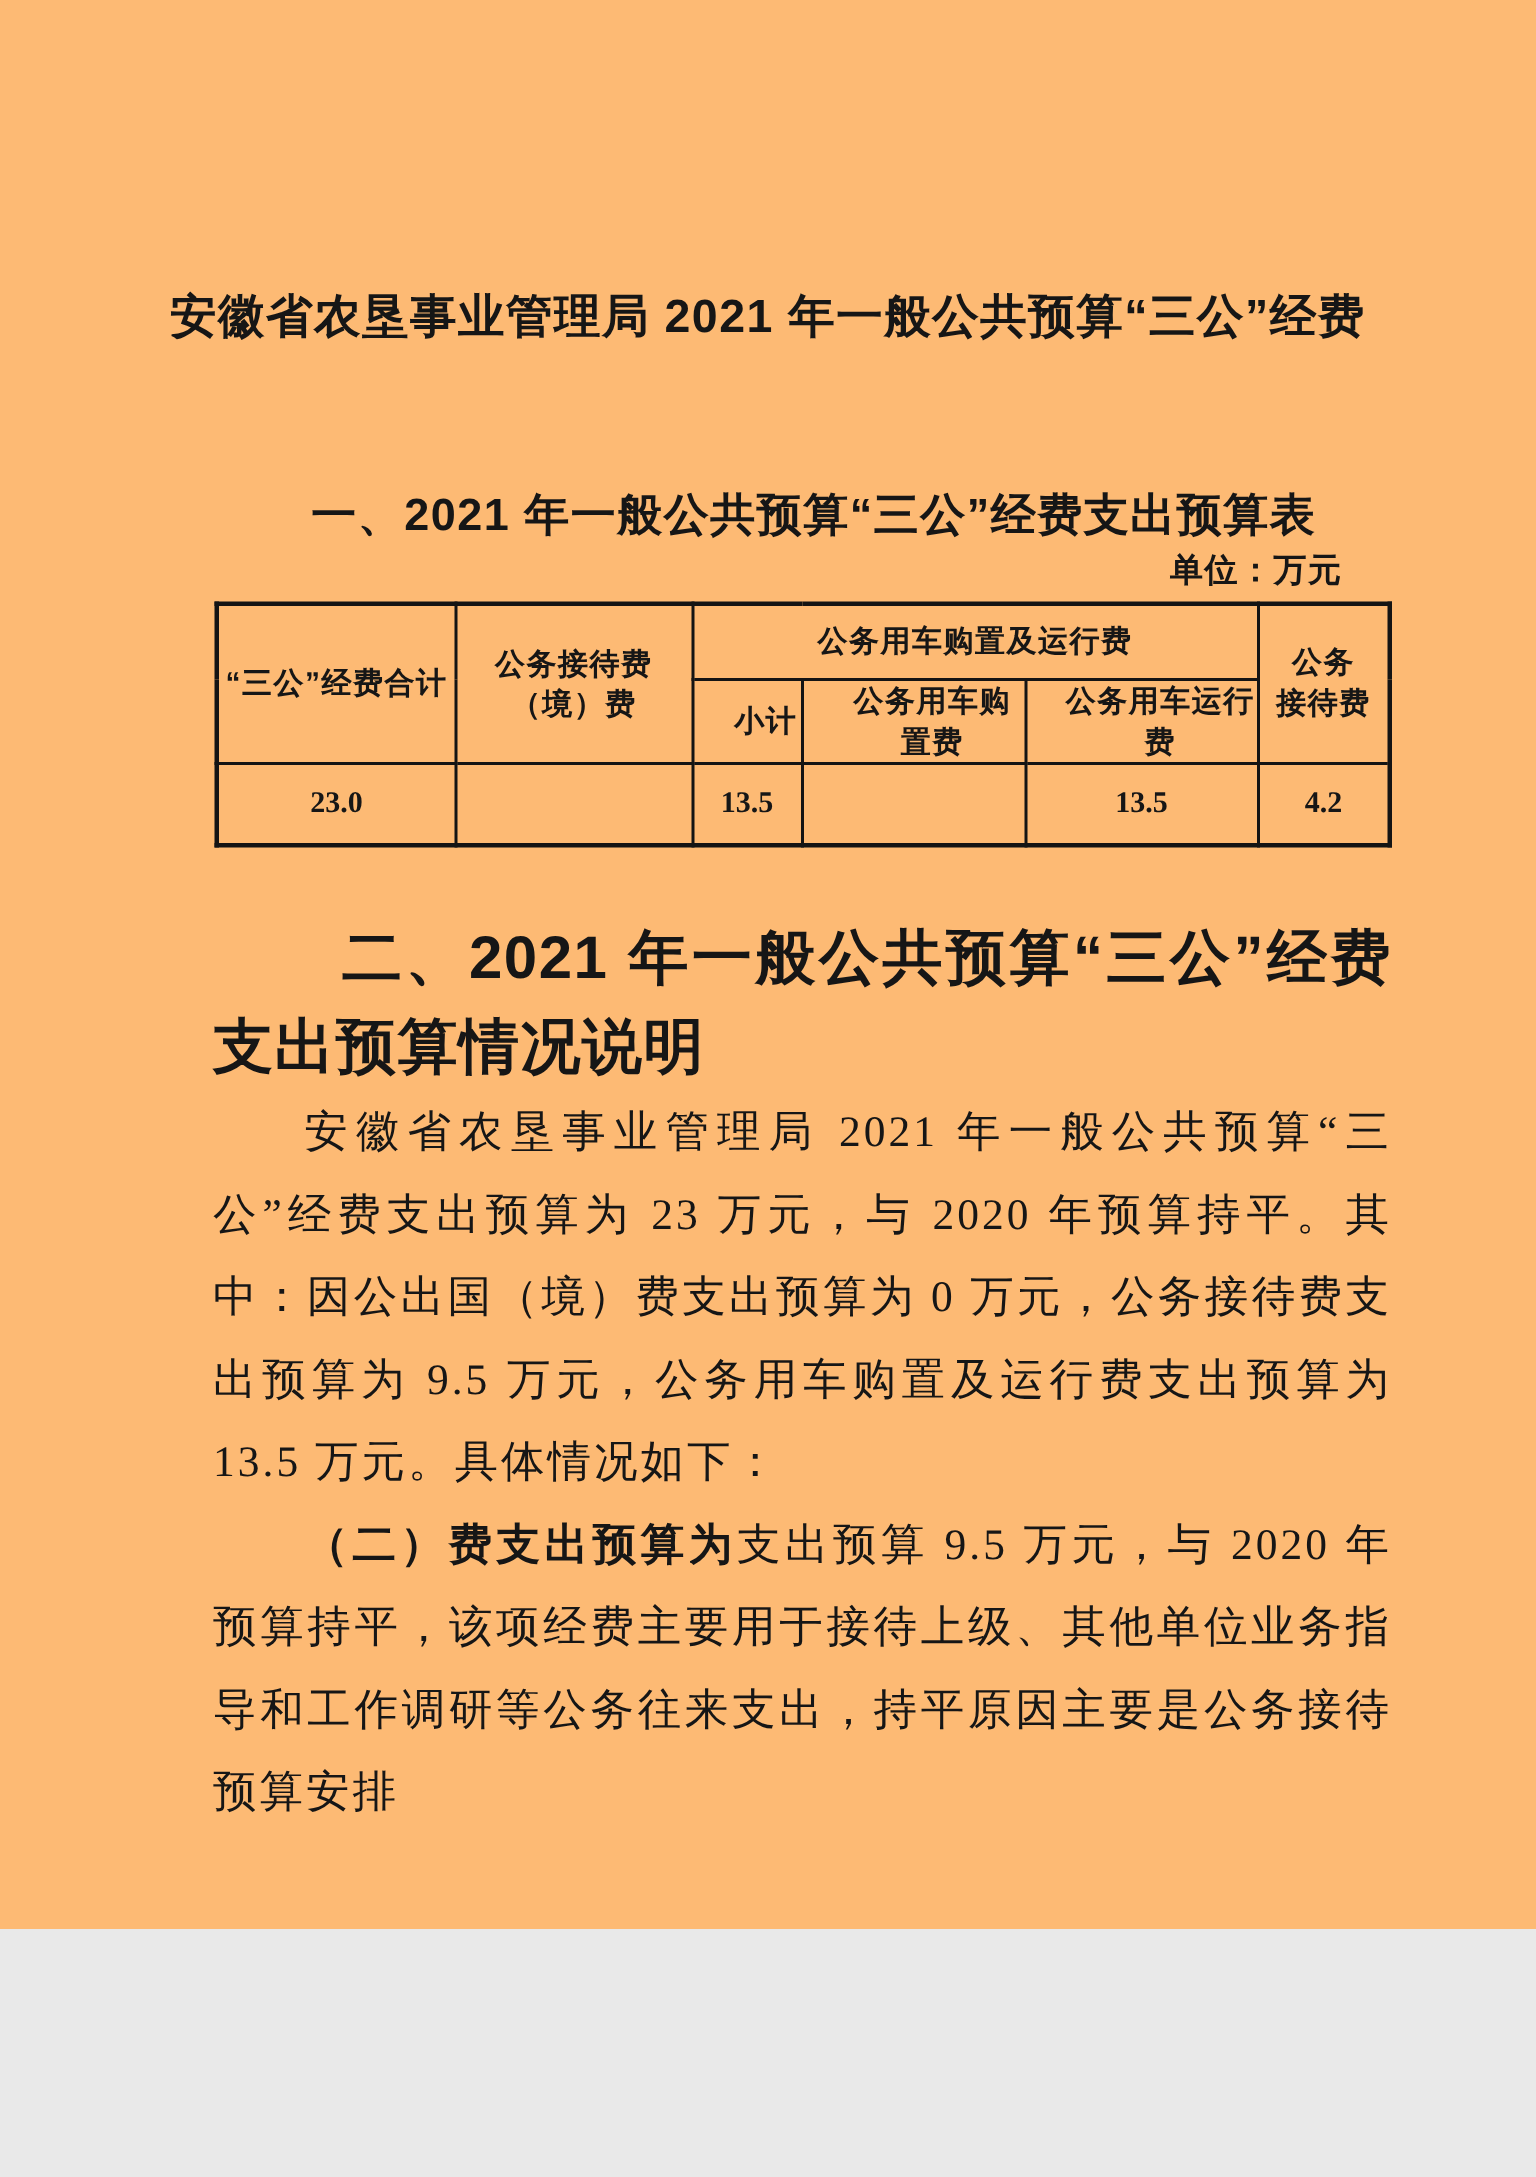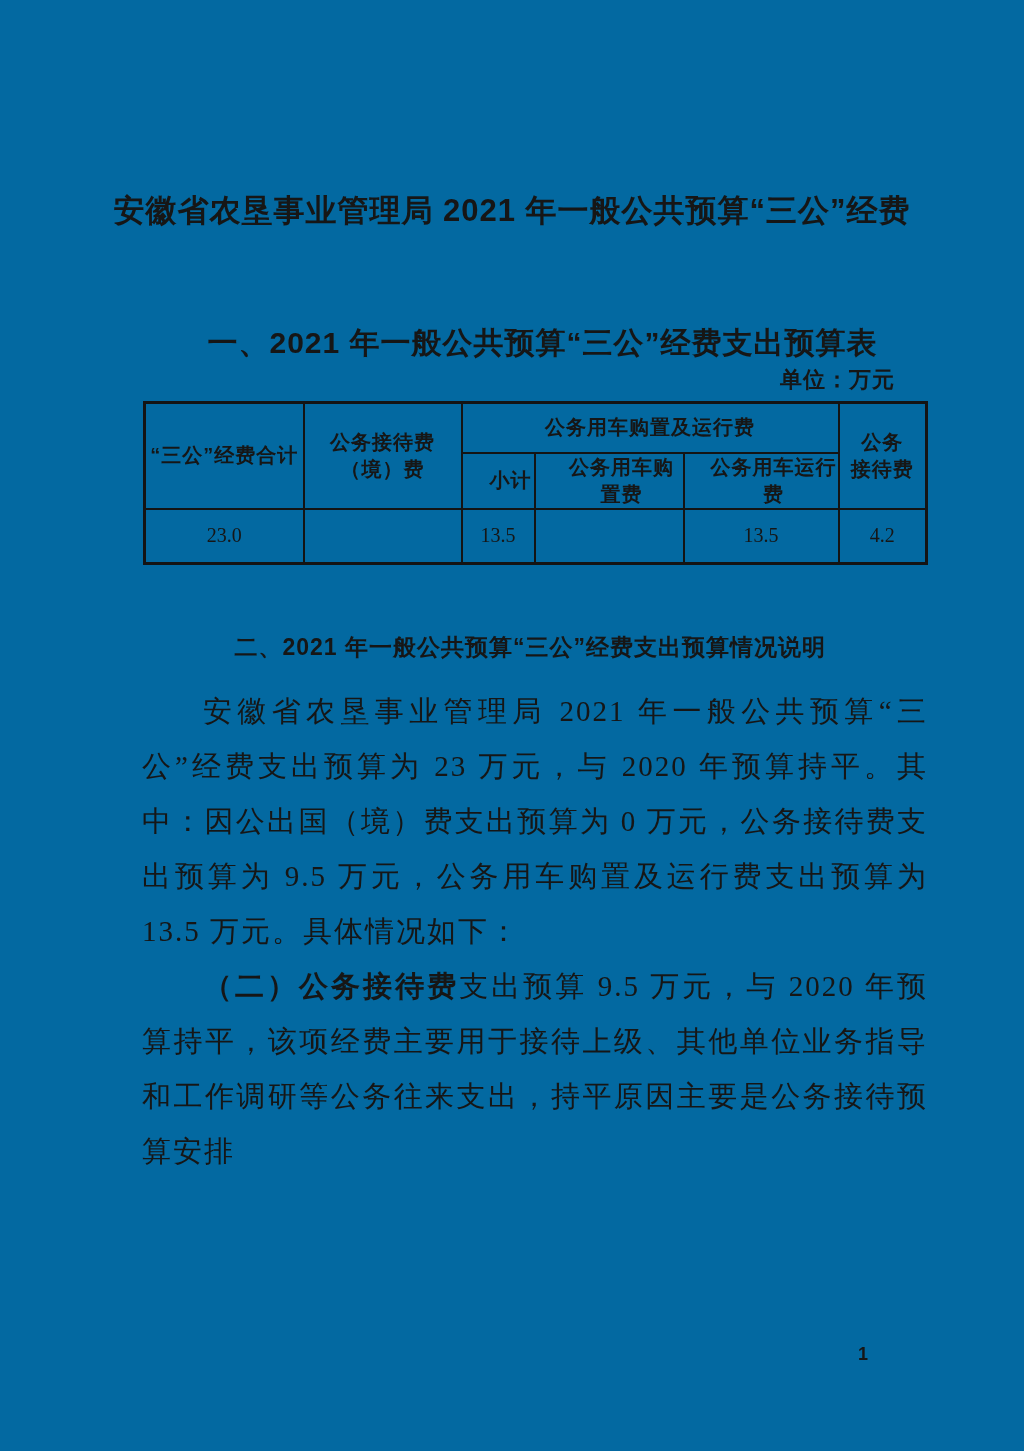--- a/index.html
+++ b/index.html
@@ -1,22 +1,22 @@
 <!DOCTYPE html>
 <html><head>
 <meta charset="utf-8">
 <style>
   * { margin: 0; padding: 0; box-sizing: border-box; }
   html, body { background: #e9e9e9; }
   .page {
     position: relative;
     width: 1024px;
-    height: 1451px;
+    height: 1286px;
     margin: 0 auto;
-    background: #0369a1;
+    background: #fdba74;
     color: #161616;
     overflow: hidden;
     font-family: "Liberation Serif", "DejaVu Serif", serif;
   }
   .doc-title {
     position: absolute;
     top: 181px;
     left: 0;
     width: 100%;
     text-align: center;
@@ -66,43 +66,42 @@
     overflow: hidden;
   }
   .budget th {
     font-family: "Liberation Sans", "DejaVu Sans", sans-serif;
     font-weight: bold;
     font-size: 20px;
     letter-spacing: 1px;
   }
   .budget td {
     font-family: "Liberation Serif", "DejaVu Serif", serif;
-    font-weight: normal;
+    font-weight: bold;
     font-size: 20px;
   }
   .row-group th { height: 50px; }
   .row-sub th { height: 49px; padding-left: 25px; }
   .row-data td { height: 55px; }
   .reception-lines { line-height: 27px; }
   .notes {
     position: absolute;
     top: 610px;
     left: 142px;
     width: 786px;
   }
   .sec2-heading {
     font-family: "Liberation Sans", "DejaVu Sans", sans-serif;
     font-weight: bold;
-    font-size: 23px;
-    line-height: 74px;
+    font-size: 40px;
+    line-height: 59px;
     letter-spacing: 1px;
     text-indent: 2.15em;
     text-align: justify;
     text-justify: inter-character;
-    margin-left: 43px;
   }
   .notes p {
     font-size: 29px;
     line-height: 55px;
     letter-spacing: 2px;
     text-indent: 2.1em;
     text-align: justify;
     text-justify: inter-character;
   }
   .notes p b {
@@ -164,18 +163,18 @@
       <td></td>
       <td>13.5</td>
       <td>4.2</td>
     </tr>
   </tbody>
     </table>
 
   <div class="notes">
     <div class="sec2-heading">二、2021 年一般公共预算“三公”经费支出预算情况说明</div>
     <p><b></b><span>安徽省农垦事业管理局 2021 年一般公共预算“三公”经费支出预算为 23 万元，与 2020 年预算持平。其中：因公出国（境）费支出预算为 0 万元，公务接待费支出预算为 9.5 万元，公务用车购置及运行费支出预算为 13.5 万元。具体情况如下：</span></p>
-    <p><b>（二）公务接待费</b><span>支出预算 9.5 万元，与 2020 年预算持平，该项经费主要用于接待上级、其他单位业务指导和工作调研等公务往来支出，持平原因主要是公务接待预算安排</span></p>
+    <p><b>（二）费支出预算为</b><span>支出预算 9.5 万元，与 2020 年预算持平，该项经费主要用于接待上级、其他单位业务指导和工作调研等公务往来支出，持平原因主要是公务接待预算安排</span></p>
   </div>
 
   <div class="page-number">1</div>
 
 </div>
 
 </body></html>

